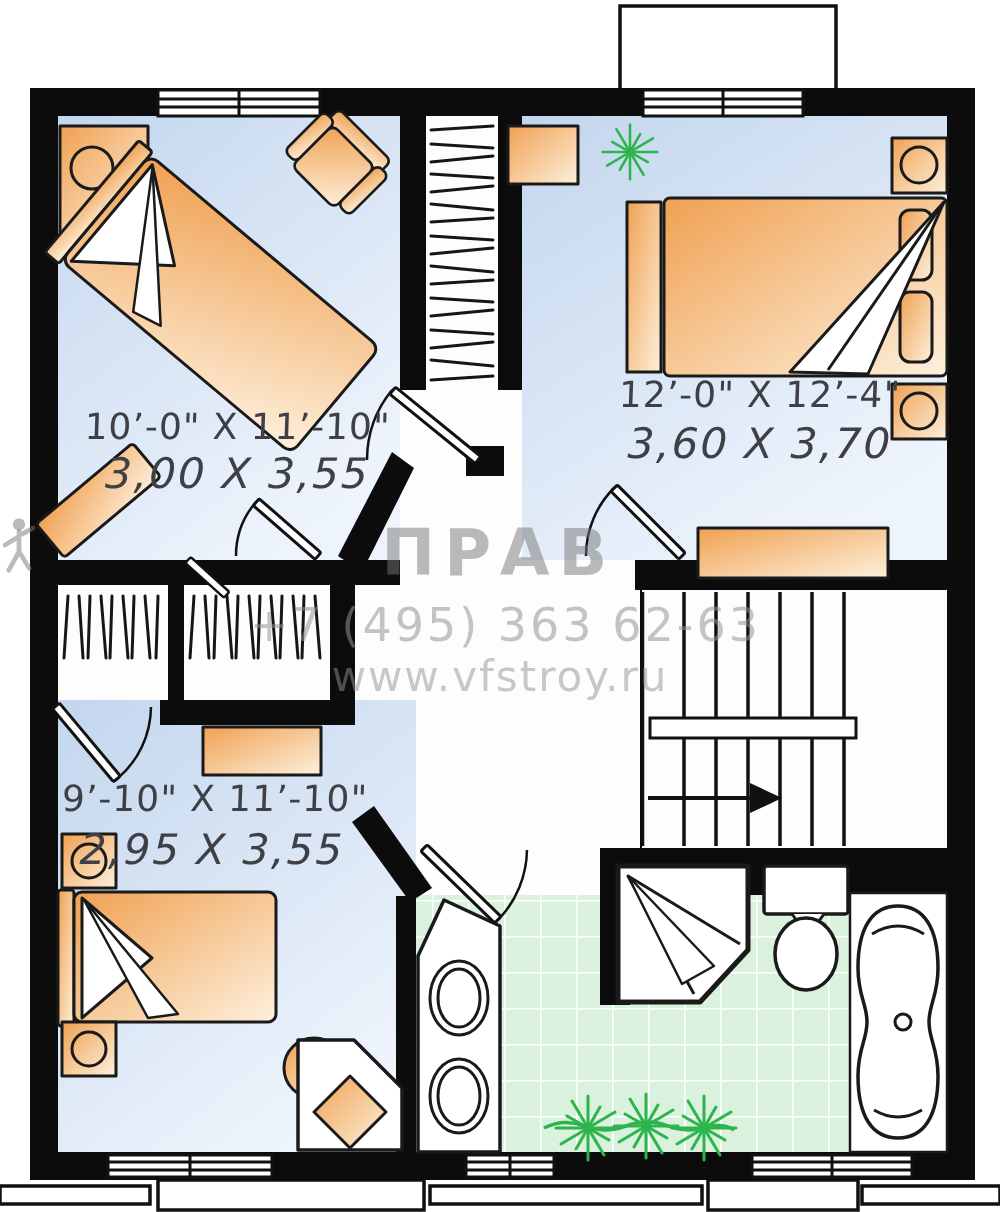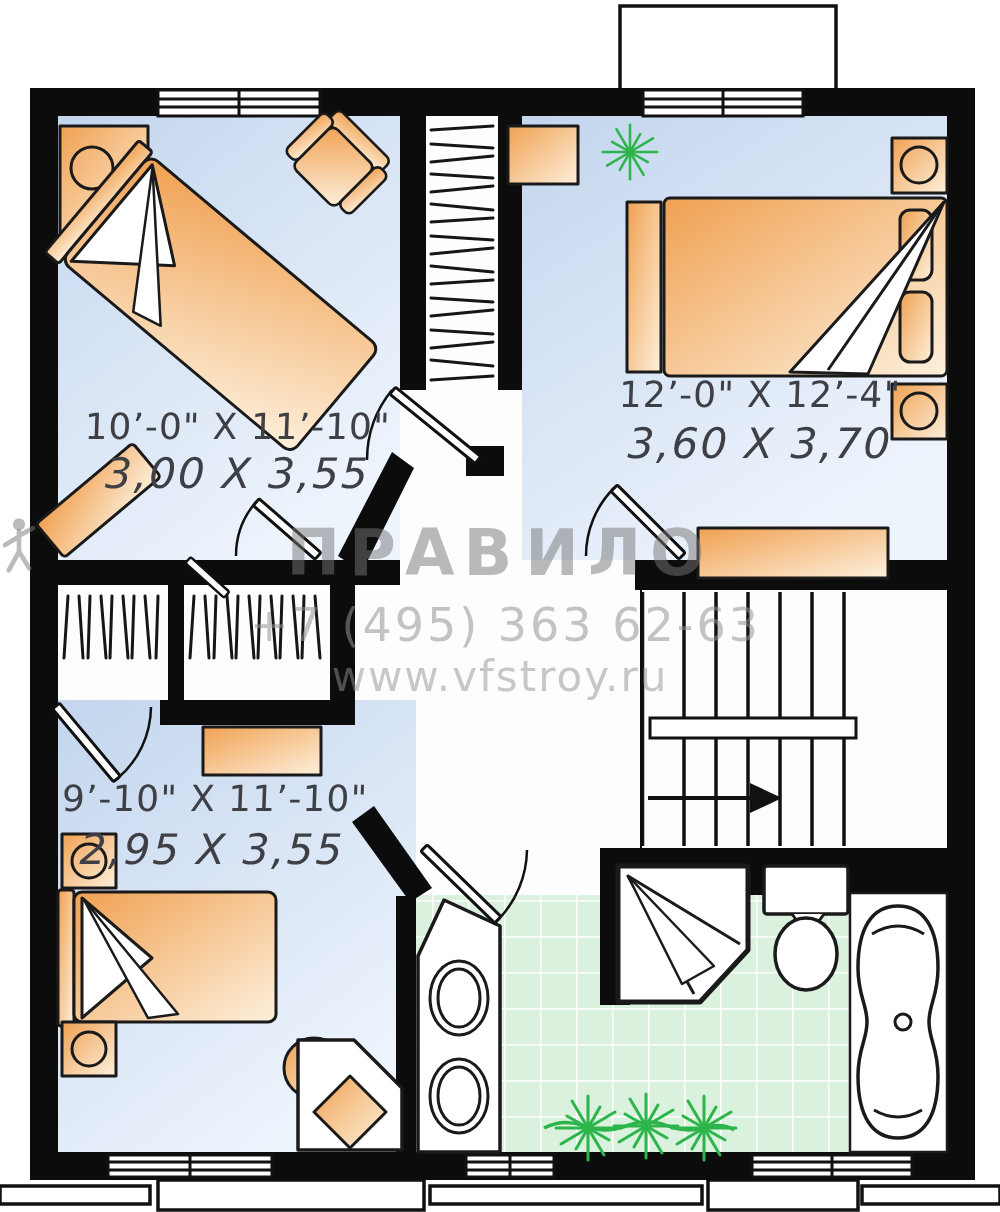--- a/index.html
+++ b/index.html
@@ -322,18 +322,17 @@
 <div class="wm wm-brand" style="position: absolute; top: 516px;">
   <span>ПРАВ</span>
   <span class="wm-fig">
     <svg width="38" height="58" viewBox="0 0 38 62">
       <g stroke="rgba(120,120,120,0.5)" stroke-width="5" fill="none" stroke-linecap="round">
         <circle cx="19" cy="9" r="6.5" fill="rgba(120,120,120,0.5)" stroke="none"></circle>
         <path d="M19 16 V38 M19 22 L4 31 M19 21 L34 13 M19 38 L8 58 M19 38 L30 56"></path>
       </g>
     </svg>
   </span>
-  <span>ИЛО</span>
 </div>
 <div class="wm wm-phone" style="position: absolute; top: 598px; margin-left: 11px;">+7 (495) 363 62-63</div>
 <div class="wm wm-site" style="position: absolute; top: 652px;">www.vfstroy.ru</div>
 
 </div>
 
 </body></html>

